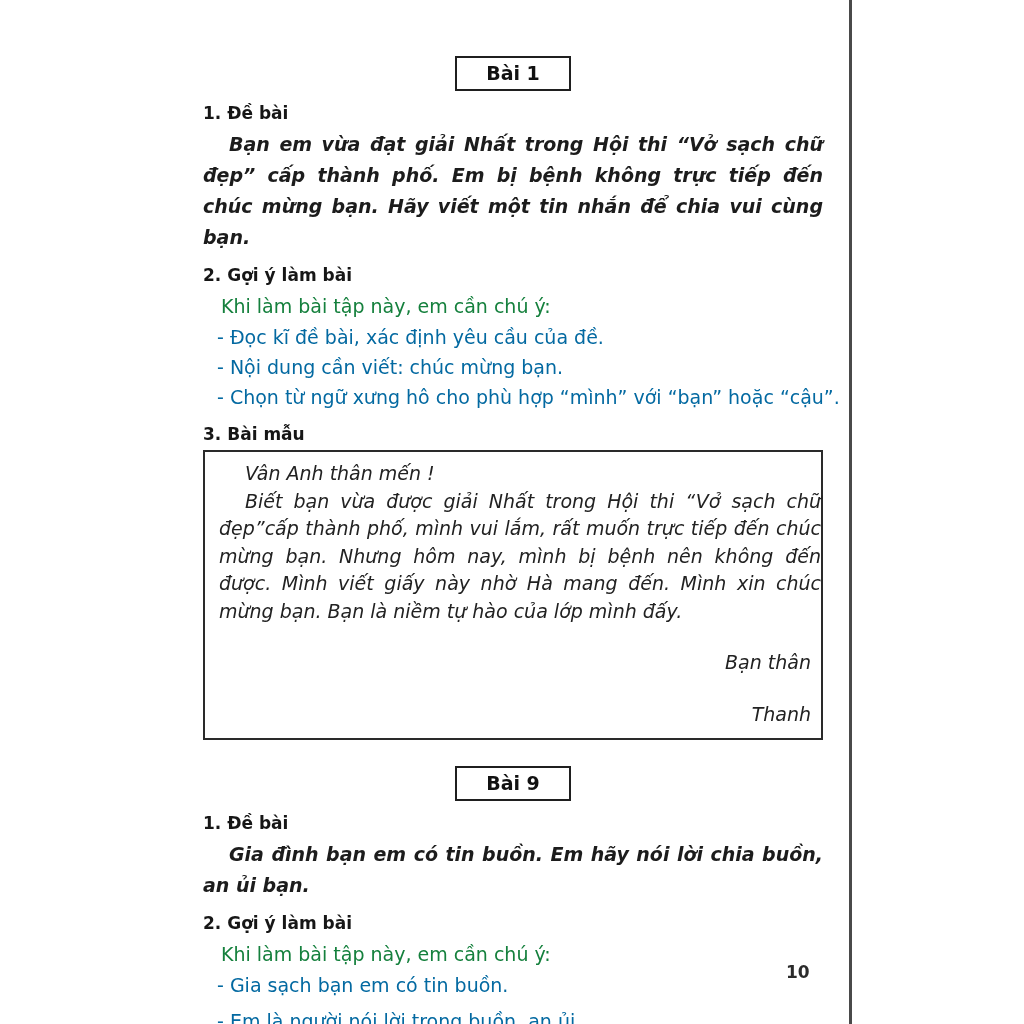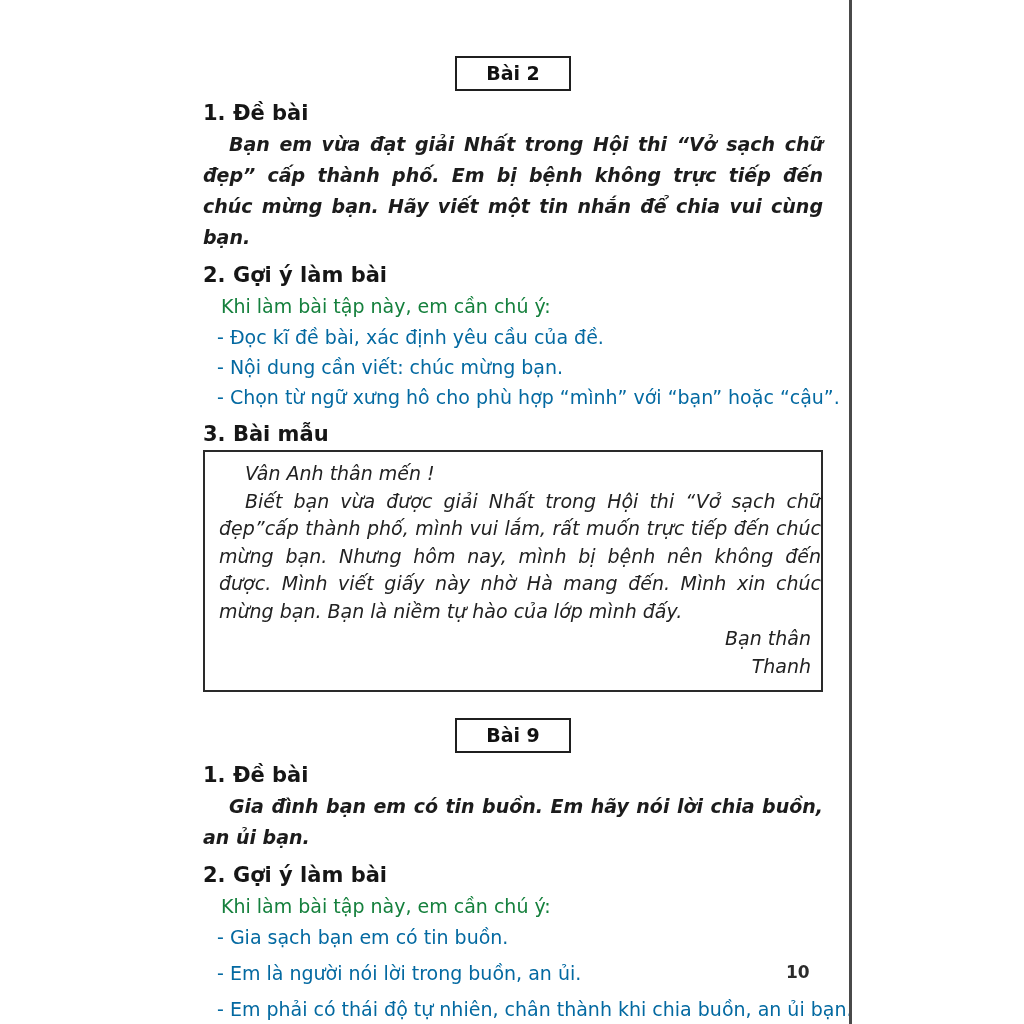--- a/index.html
+++ b/index.html
@@ -31,21 +31,21 @@
     border: 2px solid #1f1f1f;
     text-align: center;
     font-weight: bold;
     font-size: 19px;
     padding: 4px 0 5px;
     color: #111;
     background: #fff;
   }
   .lesson-box.second { margin-top: 26px; }
   h3.section-heading {
-    font-size: 21px;
+    font-size: 17px;
     font-weight: bold;
     color: #161616;
     margin: 10px 0 4px 0;
     line-height: 24px;
   }
   p { margin: 0; }
   .prompt {
     font-weight: bold;
     font-style: italic;
     text-align: justify;
@@ -74,40 +74,40 @@
     border: 2px solid #2a2a2a;
     margin-top: 4px;
     padding: 8px 0 10px 14px;
     font-style: italic;
     font-size: 19px;
     line-height: 27.5px;
     color: #222;
   }
   .salutation { padding-left: 26px; }
   .letter-body { text-align: justify; text-indent: 26px; }
-  .closing, .signature { text-align: right; padding-right: 10px; }
+  .closing, .signature { text-align: right; padding-right: 10px; margin-top: 24px; }
   .page-number {
     position: absolute;
     left: 786px;
     top: 962px;
     font-size: 17px;
     font-weight: bold;
     color: #2b2b2b;
   }
 </style>
 </head>
 <body>
 
 <div class="page">
 
   <div class="content">
 
     <section>
       <div class="lesson-box">
-        <span>Bài 2</span>
+        <span>Bài 1</span>
       </div>
 
       <h3 class="section-heading">1. Đề bài</h3>
       <p class="prompt">Bạn em vừa đạt giải Nhất trong Hội thi “Vở sạch chữ đẹp” cấp thành phố. Em bị bệnh không trực tiếp đến chúc mừng bạn. Hãy viết một tin nhắn để chia vui cùng bạn.</p>
 
       <h3 class="section-heading">2. Gợi ý làm bài</h3>
       <p class="intro">Khi làm bài tập này, em cần chú ý:</p>
       <div>
         <p class="bullet">- Đọc kĩ đề bài, xác định yêu cầu của đề.</p>
         <p class="bullet">- Nội dung cần viết: chúc mừng bạn.</p>

